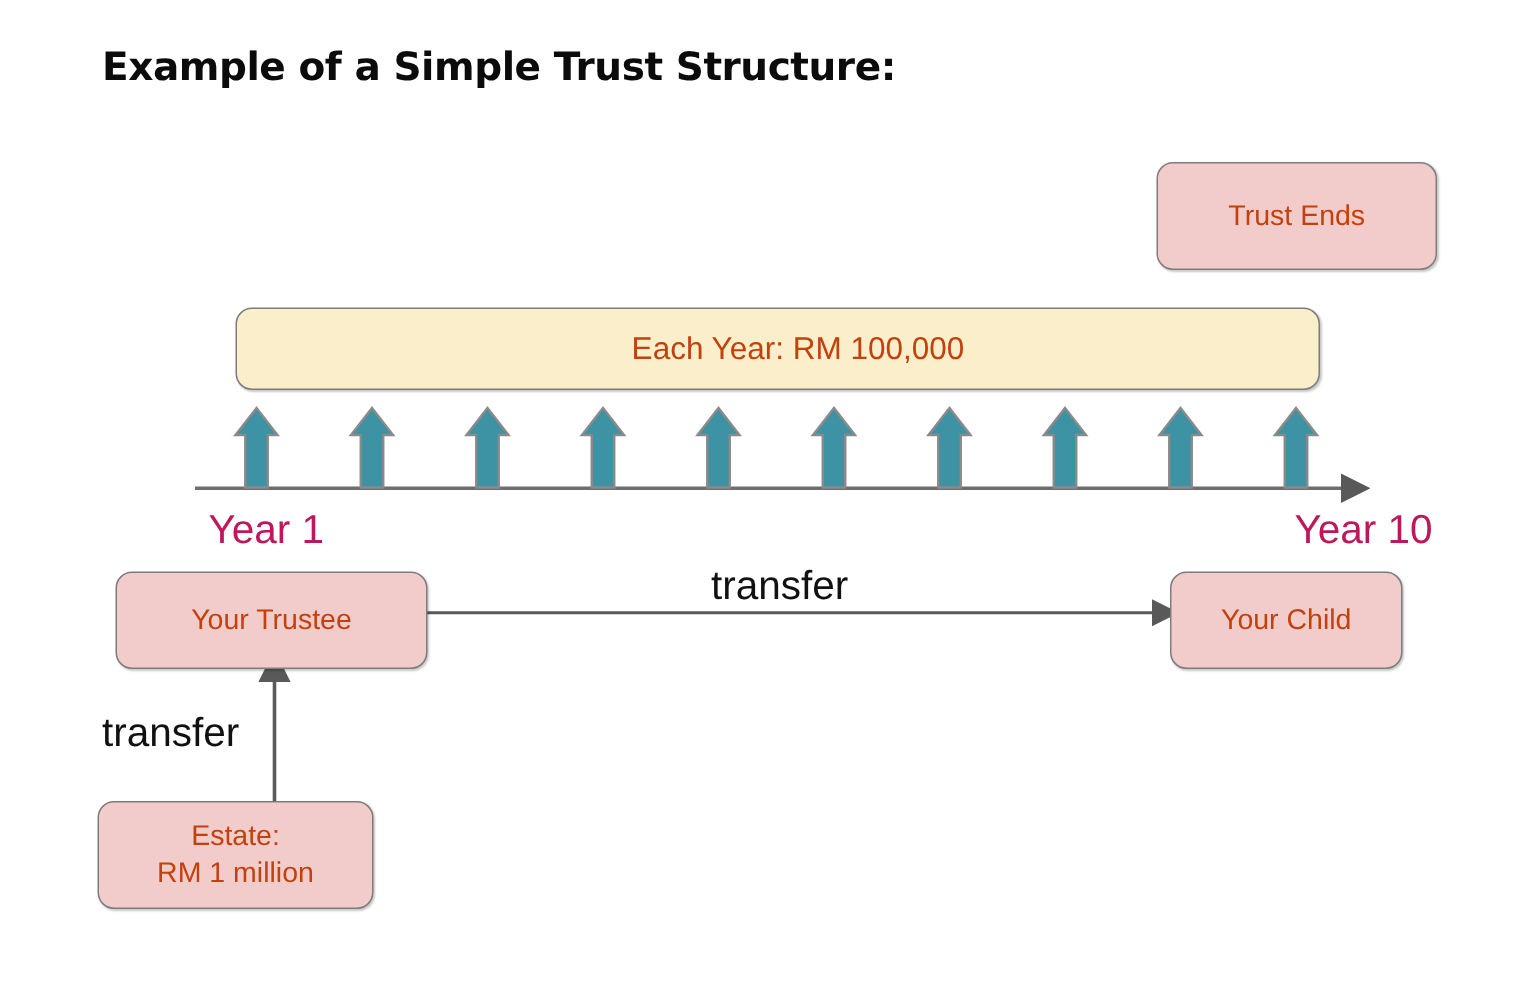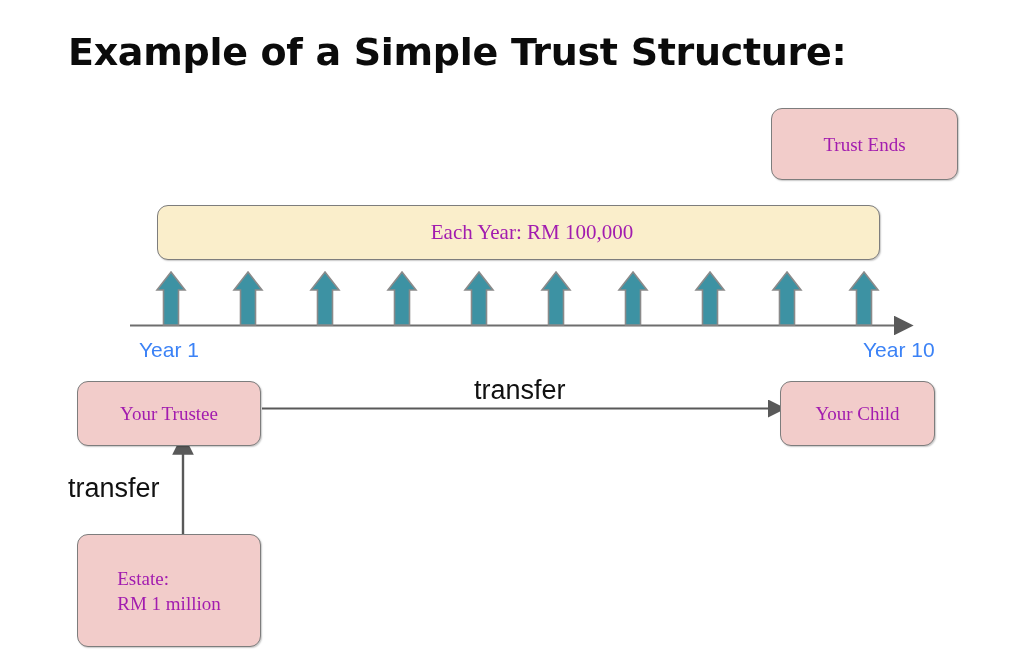--- a/index.html
+++ b/index.html
@@ -16,61 +16,62 @@
     height: 659px;
     background: #ffffff;
     overflow: hidden;
   }
 
   
   .title {
     position: absolute;
     left: 68px;
     top: 30px;
-    font-size: 38px;
+    font-size: 26px;
     font-weight: bold;
     color: #0b0b0b;
     letter-spacing: -0.3px;
     font-family: "DejaVu Sans", sans-serif;
     white-space: nowrap;
   }
 
   
   .node {
     position: absolute;
     box-sizing: border-box;
     border: 1.6px solid #7d7d7d;
     border-radius: 11px;
     display: flex;
     align-items: center;
     justify-content: center;
-    color: #a21caf;
+    text-align: center;
+    color: #c2410c;
     font-size: 19px;
     line-height: 25px;
-    font-family: Liberation Serif, serif;
+    font-family: Liberation Sans, sans-serif;
     box-shadow: 1px 1px 1.5px rgba(0,0,0,0.22);
   }
   .node.pink   { background: #f2ccca; }
   .node.yellow { background: #faeecb; }
 
   #node-trust-ends { left: 771px; top: 108px; width: 187px; height: 72px; }
   #node-each-year  { left: 157px; top: 205px; width: 723px; height: 55px; font-size: 21px; padding-left: 27px; }
-  #node-trustee    { left: 77px;  top: 381px; width: 184px; height: 65px; }
+  #node-trustee    { left: 77px;  top: 381px; width: 208px; height: 65px; }
   #node-child      { left: 780px; top: 381px; width: 155px; height: 65px; }
-  #node-estate     { left: 77px;  top: 534px; width: 184px; height: 113px; }
+  #node-estate     { left: 65px;  top: 534px; width: 184px; height: 72px; }
 
   .node-label { white-space: pre-line; }
 
   
   #timeline { position: absolute; left: 0; top: 0; width: 1024px; height: 659px; pointer-events: none; }
 
   .axis-caption {
     position: absolute;
-    font-size: 21px;
-    color: #3b82f6;
+    font-size: 27px;
+    color: #be185d;
     font-family: "Liberation Sans", sans-serif;
     white-space: nowrap;
   }
   #caption-year-1  { left: 139px; top: 338px; }
   #caption-year-10 { left: 819px; top: 338px; margin-left: 44px; }
 
   
   .edge-label {
     position: absolute;
     font-size: 27px;

